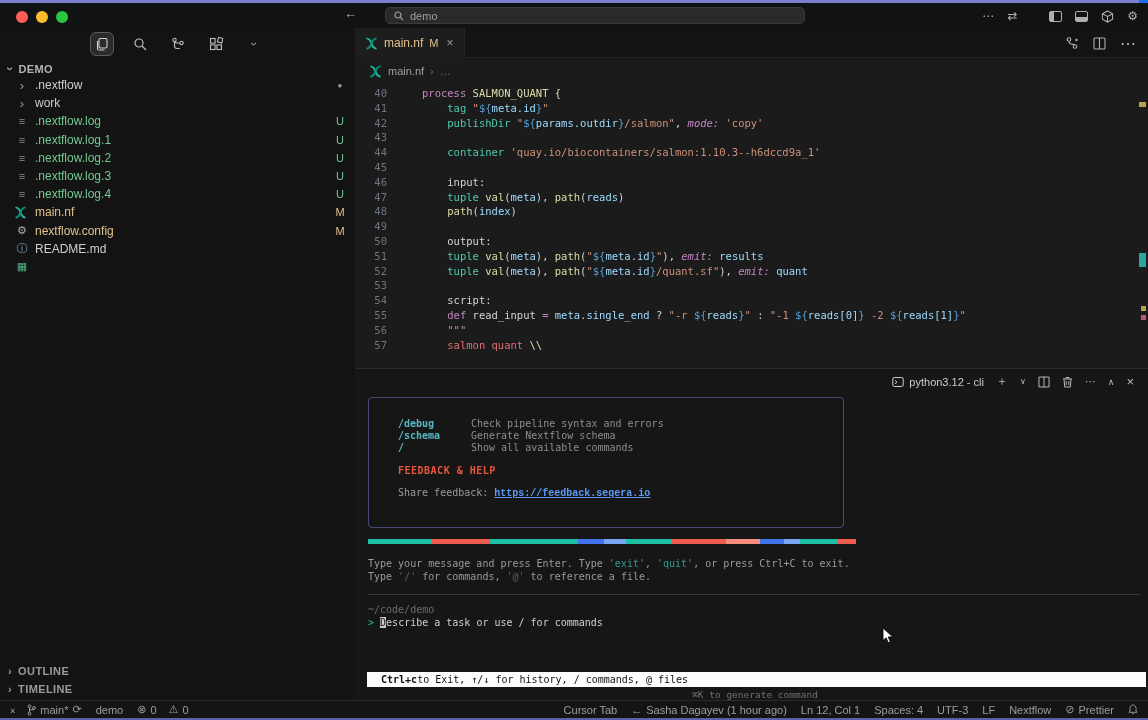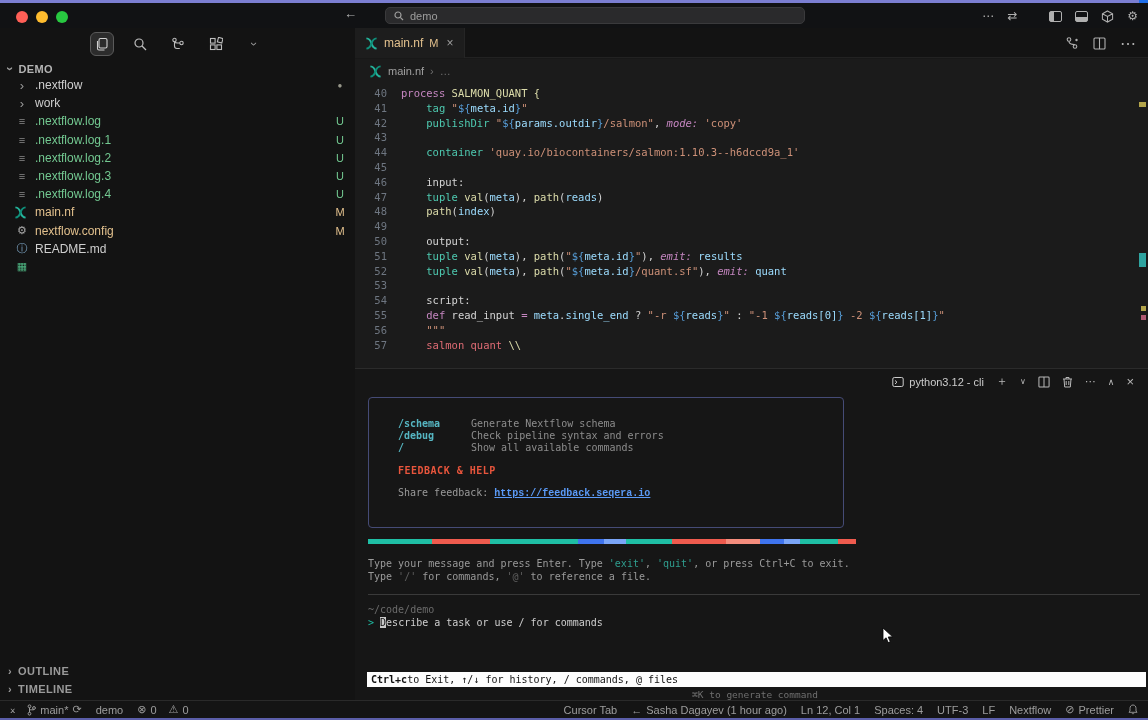--- a/index.html
+++ b/index.html
@@ -53,21 +53,21 @@
             border-bottom:1px solid #222; }
   .tab { position:absolute; left:0; top:0; height:30px; background:#1d1d1d; border-right:1px solid #252525;
          display:flex; align-items:center; gap:6px; padding:0 10px; font-size:12px; color:#e2c08d; }
   .tab .mod { font-size:11px; } .tab .close { color:#9d9d9d; font-size:12px; margin-left:2px; }
   .tab-actions { position:absolute; right:12px; top:0; height:30px; display:flex; gap:14px; align-items:center; color:#b0b0b0; }
   .breadcrumb { position:absolute; left:355px; top:59px; right:0; height:24px; background:#1b1b1b;
                 display:flex; align-items:center; gap:6px; padding-left:14px; font-size:11px; color:#a0a0a0; }
   .editor-bg { position:absolute; left:355px; top:83px; right:0; height:285px; background:#1b1b1b; }
   #code-lines { position:absolute; left:355px; top:86px; right:14px; font-size:10.5px; }
   .cl { height:14.8px; line-height:14.8px; white-space:pre; display:flex; }
-  .ln { width:32px; text-align:right; color:#6e7681; flex:0 0 32px; margin-right:14px; }
+  .ln { width:32px; text-align:right; color:#6e7681; flex:0 0 32px; margin-right:35px; }
   .tk-kw{color:#c586c0} .tk-fn{color:#dcdcaa} .tk-tp{color:#4ec9b0} .tk-str{color:#ce9178}
   .tk-ip{color:#569cd6} .tk-vr{color:#9cdcfe} .tk-it{color:#c586c0;font-style:italic}
   .tk-df{color:#d4d4d4} .tk-rd{color:#e06c75}
   .ov-mark { position:absolute; right:2px; }
 
   
   .panel { position:absolute; left:355px; top:368px; right:0; bottom:20px; background:#161616; border-top:1px solid #2b2b2b; }
   .panel-tabs { position:absolute; left:13px; top:4px; display:flex; gap:8px; align-items:center; }
   .ptab { font-size:11px; color:#9d9d9d; padding:3px 8px; border-radius:3px; }
   .ptab.active { background:#2f2f2f; color:#e8e8e8; }
@@ -83,21 +83,21 @@
   .cmd-d { color:#8d8d8d; }
   .fb-label { color:#9a9a9a; } .fb-link { color:#5b9bf8; font-weight:bold; text-decoration:underline;font-family:Liberation Mono, monospace; }
   .rainbow { position:absolute; left:13px; top:170px; width:488px; height:5px; display:flex; }
   .hints { position:absolute; left:13px; top:188px; line-height:13px; }
   .h-g{color:#9a9a9a} .h-t{color:#2f9e8f} .h-d{color:#5f5f5f}
   .divider { position:absolute; left:13px; top:225px; width:772px; height:1px; background:#3a3a3a; }
   .cwd { position:absolute; left:13px; top:235px; color:#6b6b6b; }
   .prompt { position:absolute; left:13px; top:248px; color:#cfcfcf; }
   .prompt .pc { color:#1fbfa5; } .prompt .cursor { background:#c8c8c8; color:#111; }
   .footer-bar { position:absolute; left:12px; top:303px; width:779px; height:15px; background:#fdfdfd;
-                color:#111; display:flex; align-items:center; padding-left:4px; }
+                color:#111; display:flex; align-items:center; padding-left:14px; }
   .footer-bar b { font-weight:bold; }
   .kbd-hint { position:absolute; left:280px; top:320px; width:240px; text-align:center; color:#6f6f6f; font-size:9.5px; }
   .mouse { position:absolute; left:527px; top:258px; }
 
   
   .statusbar { position:absolute; left:0; bottom:0; width:1148px; height:20px; background:#141414;
                border-top:1px solid #2a2a2a; display:flex; align-items:center; justify-content:space-between;
                font-size:11px; color:#9d9d9d; padding:0 10px 2px 10px; }
   .sb-group { display:flex; gap:14px; align-items:center; }
   .sb-item { display:flex; gap:4px; align-items:center; white-space:nowrap; }
@@ -330,22 +330,22 @@
         </svg>
     <span>⋯</span>
     <span style="font-size:9px">∧</span>
     <span style="font-size:13px">×</span>
   </div>
 
   <div class="term">
     <div class="help-box">
       <div style="height:11px"></div>
       <div id="cmd-list">
+            <div class="cmd-row"><span class="cmd-c">/debug</span><span class="cmd-d">Check pipeline syntax and errors</span></div>
             <div class="cmd-row"><span class="cmd-c">/schema</span><span class="cmd-d">Generate Nextflow schema</span></div>
-            <div class="cmd-row"><span class="cmd-c">/debug</span><span class="cmd-d">Check pipeline syntax and errors</span></div>
             <div class="cmd-row"><span class="cmd-c">/</span><span class="cmd-d">Show all available commands</span></div>
           </div>
       <div style="height:11px"></div>
       <div class="h-title">FEEDBACK &amp; HELP</div>
       <div style="height:11px"></div>
       <div>
         <span class="fb-label">Share feedback:</span>
         <span> </span>
         <span class="fb-link">https://feedback.seqera.io</span>
       </div>

